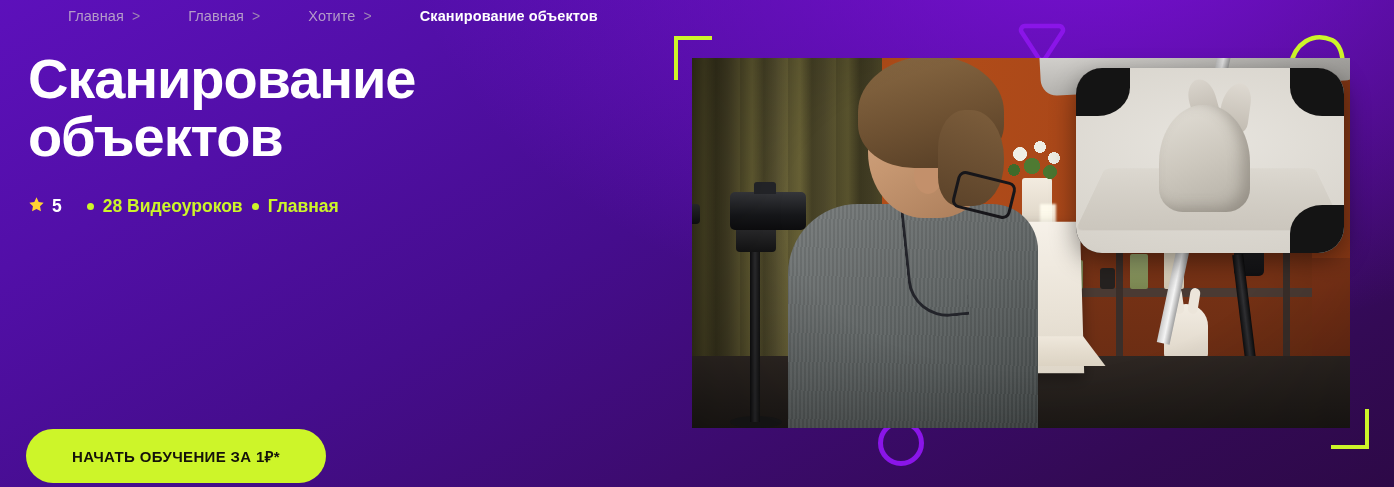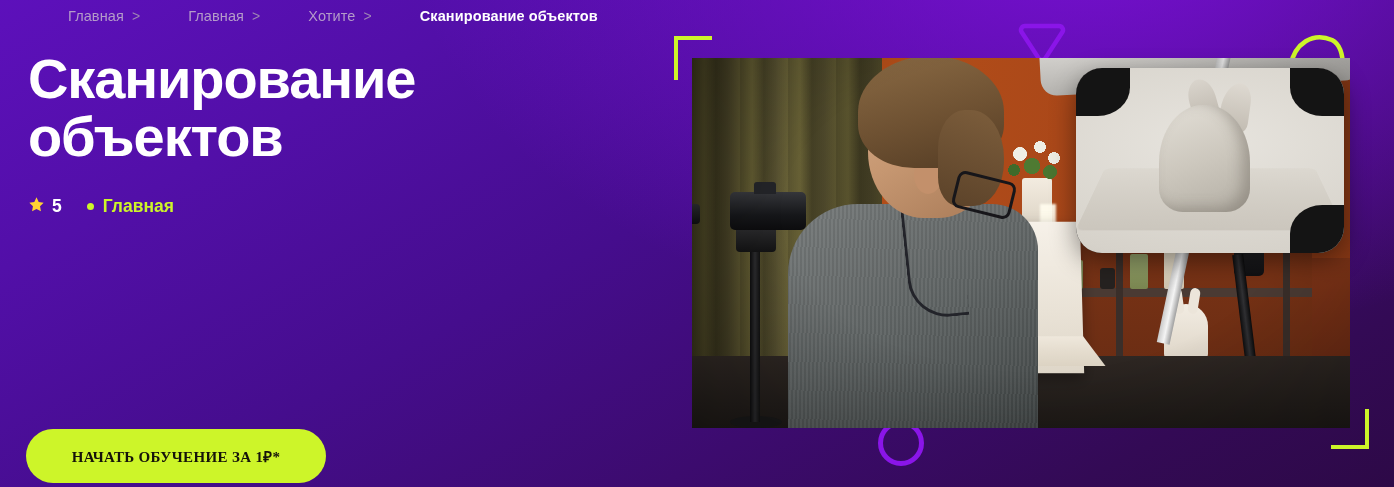--- a/index.html
+++ b/index.html
@@ -63,21 +63,21 @@
     white-space:pre-line;
   }
 
   
   .cta {
     position:absolute; left:26px; top:429px;
     width:300px; height:54px;
     background:#cdf529;
     border:none; border-radius:27px;
     color:#15130a;
-    font-family:Liberation Serif, serif;
+    font-family:Liberation Sans, sans-serif;
     font-size:15px; font-weight:700;
     letter-spacing:.35px;
     cursor:pointer;
     display:flex; align-items:center; justify-content:center;
   }
 
   
   .deco { position:absolute; pointer-events:none; }
 
   .bracket-tl {
@@ -406,20 +406,24 @@
   <h1 class="title">Сканирование объектов</h1>
 
   <div class="meta">
     <span class="star-icon">
       <svg width="17" height="17" viewBox="0 0 24 24" aria-hidden="true">
         <path d="M12 1.8l3.1 6.6 7 1-5.1 5.1 1.3 7.2L12 18.3 5.7 21.7 7 14.5 1.9 9.4l7-1z" fill="#ffd233"></path>
       </svg>
     </span>
     <span class="rating-value">5</span>
 
+    <span class="meta-item">
+      <span class="meta-dot"></span>
+      <span>28 Видеоуроков</span>
+    </span>
     <span class="meta-item">
       <span class="meta-dot"></span>
       <span>Главная</span>
     </span>
   </div>
 
 
   <button class="cta">НАЧАТЬ ОБУЧЕНИЕ ЗА 1₽*</button>
 
   <div class="deco bracket-tl"></div>

